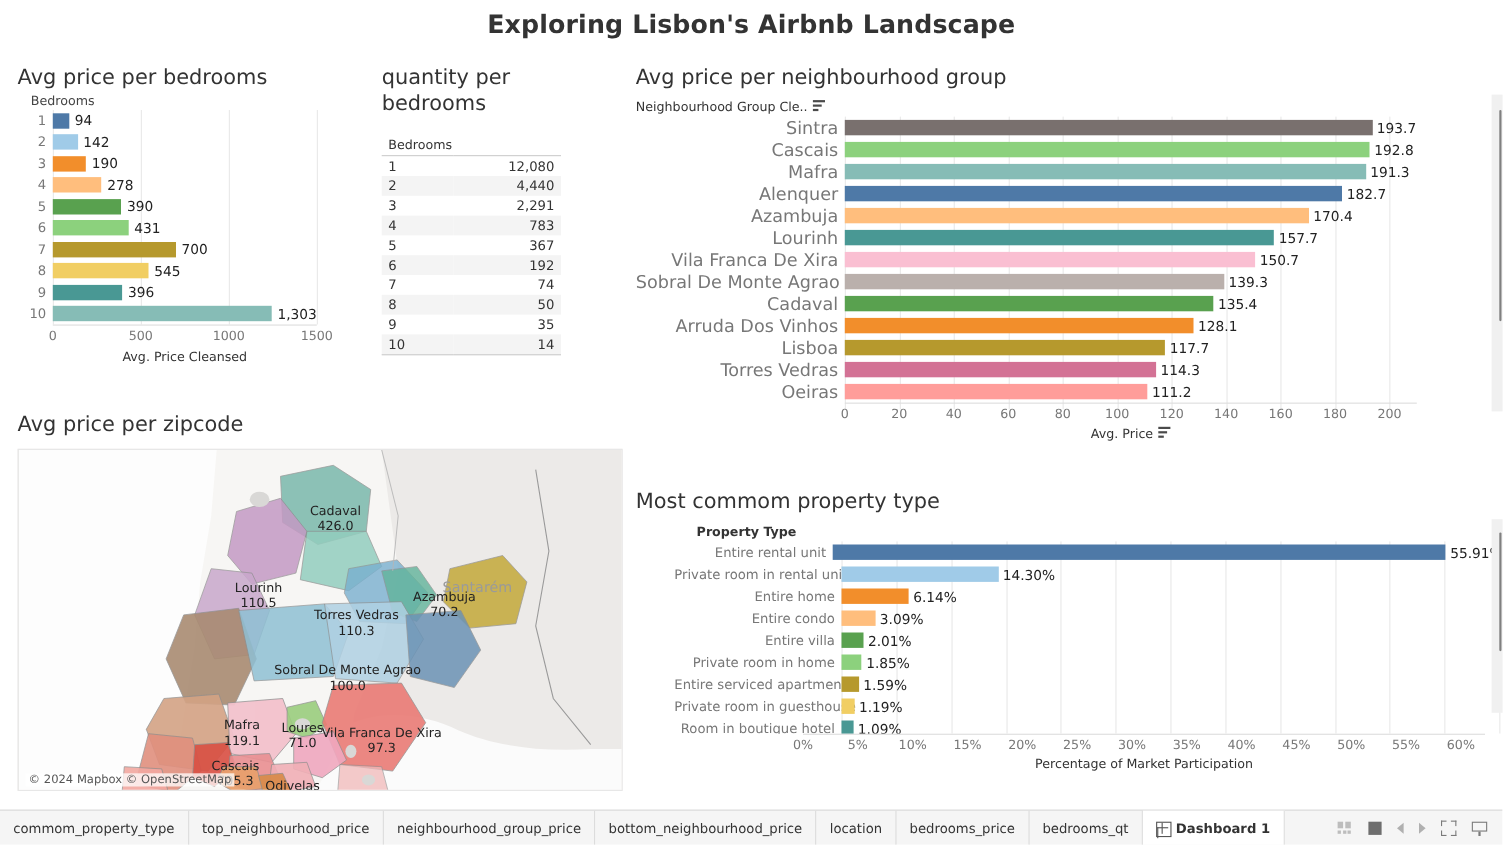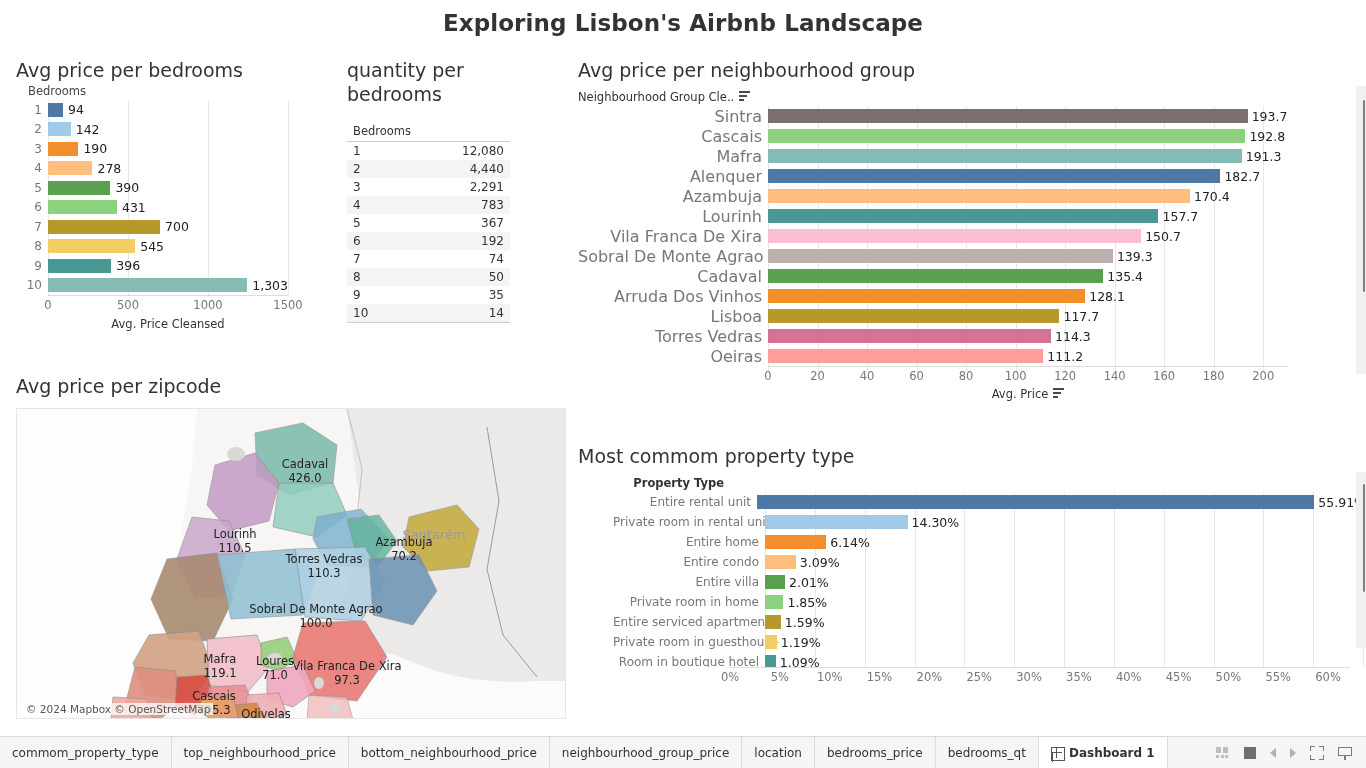--- a/index.html
+++ b/index.html
@@ -623,38 +623,39 @@
         <span class="pt-tick" style="left: 199.357px;">20%</span>
         <span class="pt-tick" style="left: 249.196px;">25%</span>
         <span class="pt-tick" style="left: 299.035px;">30%</span>
         <span class="pt-tick" style="left: 348.875px;">35%</span>
         <span class="pt-tick" style="left: 398.714px;">40%</span>
         <span class="pt-tick" style="left: 448.553px;">45%</span>
         <span class="pt-tick" style="left: 498.392px;">50%</span>
         <span class="pt-tick" style="left: 548.232px;">55%</span>
         <span class="pt-tick" style="left: 598.071px;">60%</span>
       </div>
+  <div class="pt-xtitle" style="width: 620px;">Percentage of Market Participation</div>
   <div class="vscroll" style="right:-6px; top:28px; height:176px;">
     <div class="thumb" style="top:12px; height:108px;"></div>
   </div>
 </div>
 
 <div id="tabbar">
   <div id="tabs-holder" style="display:flex;">
         <div class="tab">
           <span>commom_property_type</span>
         </div>
         <div class="tab">
           <span>top_neighbourhood_price</span>
         </div>
         <div class="tab">
+          <span>neighbourhood_group_price</span>
+        </div>
+        <div class="tab">
           <span>bottom_neighbourhood_price</span>
-        </div>
-        <div class="tab">
-          <span>neighbourhood_group_price</span>
         </div>
         <div class="tab">
           <span>location</span>
         </div>
         <div class="tab">
           <span>bedrooms_price</span>
         </div>
         <div class="tab">
           <span>bedrooms_qt</span>
         </div>

